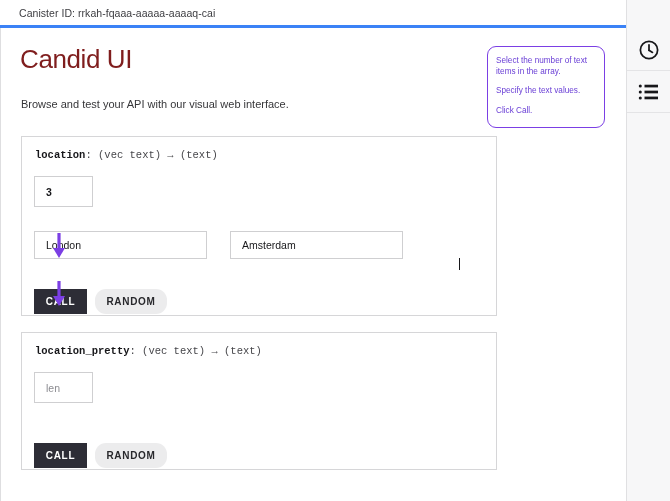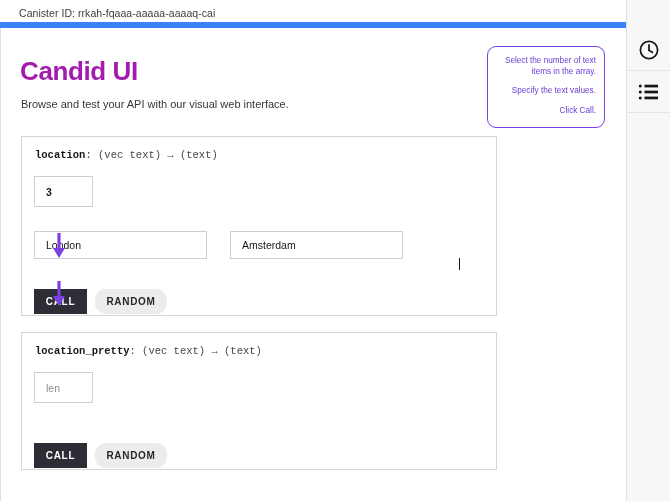--- a/index.html
+++ b/index.html
@@ -16,21 +16,21 @@
     position: relative;
   }
 
   
   #topbar {
     position: absolute;
     left: 0; top: 0;
     width: 626px;
     height: 28px;
     background: #ffffff;
-    border-bottom: 6px solid #3b82f6;
+    border-bottom: 3px solid #3b82f6;
     box-sizing: border-box;
   }
   #canister-id {
     position: absolute;
     left: 19px;
     top: 7px;
     font-size: 10.5px;
     color: #3c3c40;
     letter-spacing: 0.05px;
     white-space: nowrap;
@@ -44,24 +44,24 @@
     height: 473px;
     background: #ffffff;
     border-left: 1px solid #dedee0;
     box-sizing: border-box;
     overflow: hidden;
   }
 
   #page-title {
     position: absolute;
     left: 19px;
-    top: 28px;
+    top: 16px;
     font-size: 26px;
-    font-weight: bold;
-    color: #a21caf;
+    font-weight: normal;
+    color: #7f1d1d;
     letter-spacing: -0.4px;
   }
   #page-subtitle {
     position: absolute;
     left: 20px;
     top: 70px;
     font-size: 11px;
     color: #363639;
   }
 
@@ -70,21 +70,20 @@
     position: absolute;
     left: 486px;
     top: 18px;
     width: 118px;
     height: 82px;
     border: 1.6px solid #7B3FE4;
     border-radius: 9px;
     box-sizing: border-box;
     background: #ffffff;
     padding: 9px 8px 0 8px;
-    text-align: right;
   }
   #annotation p {
     margin: 0 0 9px 0;
     font-size: 8.2px;
     line-height: 1.28;
     color: #6a3fd6;
   }
 
   
   .card {

